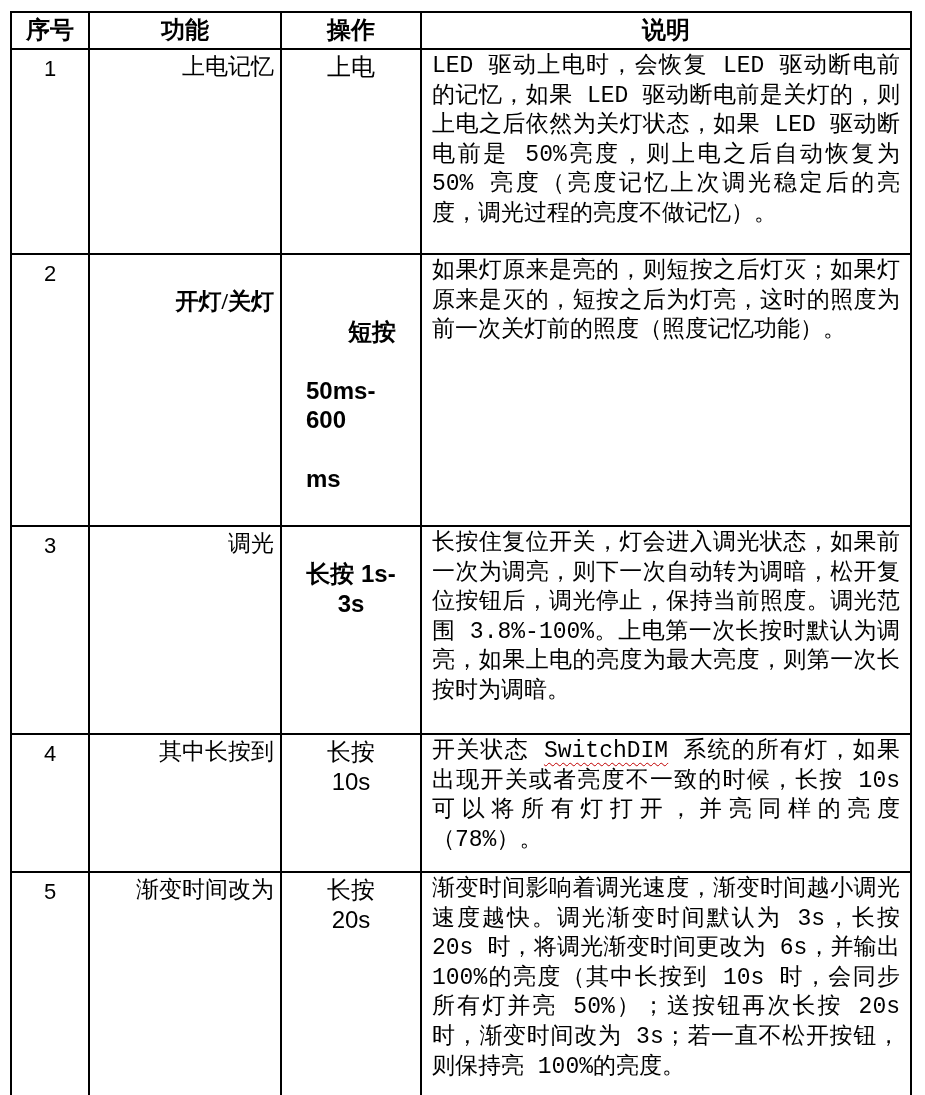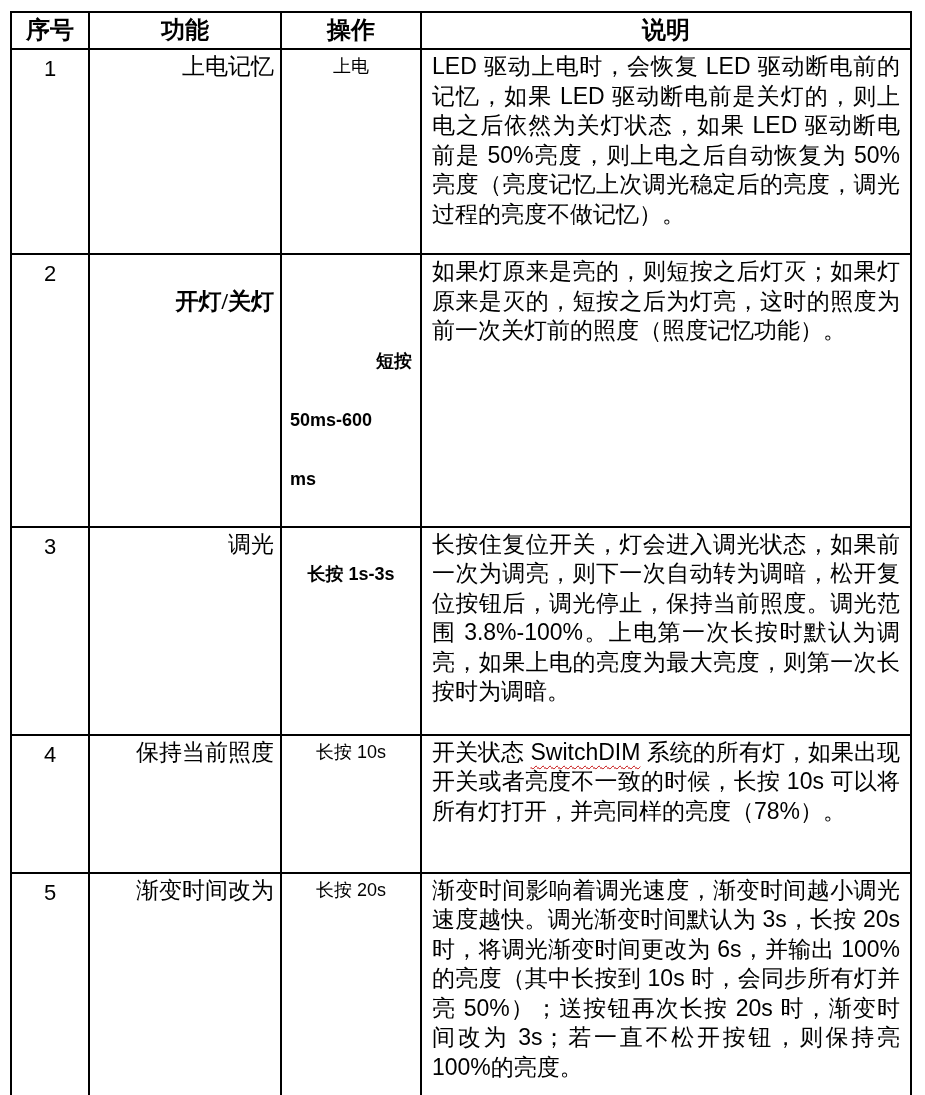--- a/index.html
+++ b/index.html
@@ -60,42 +60,42 @@
   td.cell-func {
     font-family: "Liberation Serif", "DejaVu Serif", serif;
     font-size: 23px;
     line-height: 29.5px;
     text-align: right;
     padding: 2px 6px;
     white-space: pre-line;
   }
   td.cell-op {
     font-family: "Liberation Sans", "DejaVu Sans", sans-serif;
-    font-size: 18px;
+    font-size: 24px;
     line-height: 29.5px;
     text-align: center;
-    padding: 2px 8px;
+    padding: 2px 24px;
     white-space: pre-line;
   }
   td.cell-desc {
-    font-family: Liberation Sans, sans-serif;
+    font-family: Liberation Mono, monospace;
     font-size: 23px;
     line-height: 29.6px;
     text-align: justify;
     text-justify: inter-character;
     padding: 2px 10px 2px 10px;
   }
 
   
   .lead-blank { padding-top: 32px !important; font-weight: bold; }
 
   
   td.cell-op.op-multiline { text-align: left; }
   .op-line { display: block; }
-  .op-line.align-right { text-align: right; margin-top: 30px; }
+  .op-line.align-right { text-align: right; }
 
   .spell-wavy {
     text-decoration-line: underline;
     text-decoration-style: wavy;
     text-decoration-color: #c00000;
     text-decoration-thickness: 1px;
     text-underline-offset: 5px;
     text-decoration-skip-ink: none;
   }
 </style>
@@ -140,21 +140,21 @@
 
       <tr class="h-r3">
         <td class="cell-num">3</td>
         <td class="cell-func">调光</td>
         <td class="cell-op lead-blank">长按 1s-3s</td>
         <td class="cell-desc"><span>长按住复位开关，灯会进入调光状态，如果前一次为调亮，则下一次自动转为调暗，松开复位按钮后，调光停止，保持当前照度。调光范围 3.8%-100%。上电第一次长按时默认为调亮，如果上电的亮度为最大亮度，则第一次长按时为调暗。</span></td>
       </tr>
 
       <tr class="h-r4">
         <td class="cell-num">4</td>
-        <td class="cell-func">保持当前照度</td>
+        <td class="cell-func">其中长按到</td>
         <td class="cell-op">长按 10s</td>
         <td class="cell-desc"><span>开关状态 </span><span class="spell-wavy">SwitchDIM</span><span> 系统的所有灯，如果出现开关或者亮度不一致的时候，长按 10s 可以将所有灯打开，并亮同样的亮度（78%）。</span></td>
       </tr>
 
       <tr class="h-r5">
         <td class="cell-num">5</td>
         <td class="cell-func">渐变时间改为</td>
         <td class="cell-op">长按 20s</td>
         <td class="cell-desc"><span>渐变时间影响着调光速度，渐变时间越小调光速度越快。调光渐变时间默认为 3s，长按 20s 时，将调光渐变时间更改为 6s，并输出 100%的亮度（其中长按到 10s 时，会同步所有灯并亮 50%）；送按钮再次长按 20s 时，渐变时间改为 3s；若一直不松开按钮，则保持亮 100%的亮度。</span></td>
       </tr>

